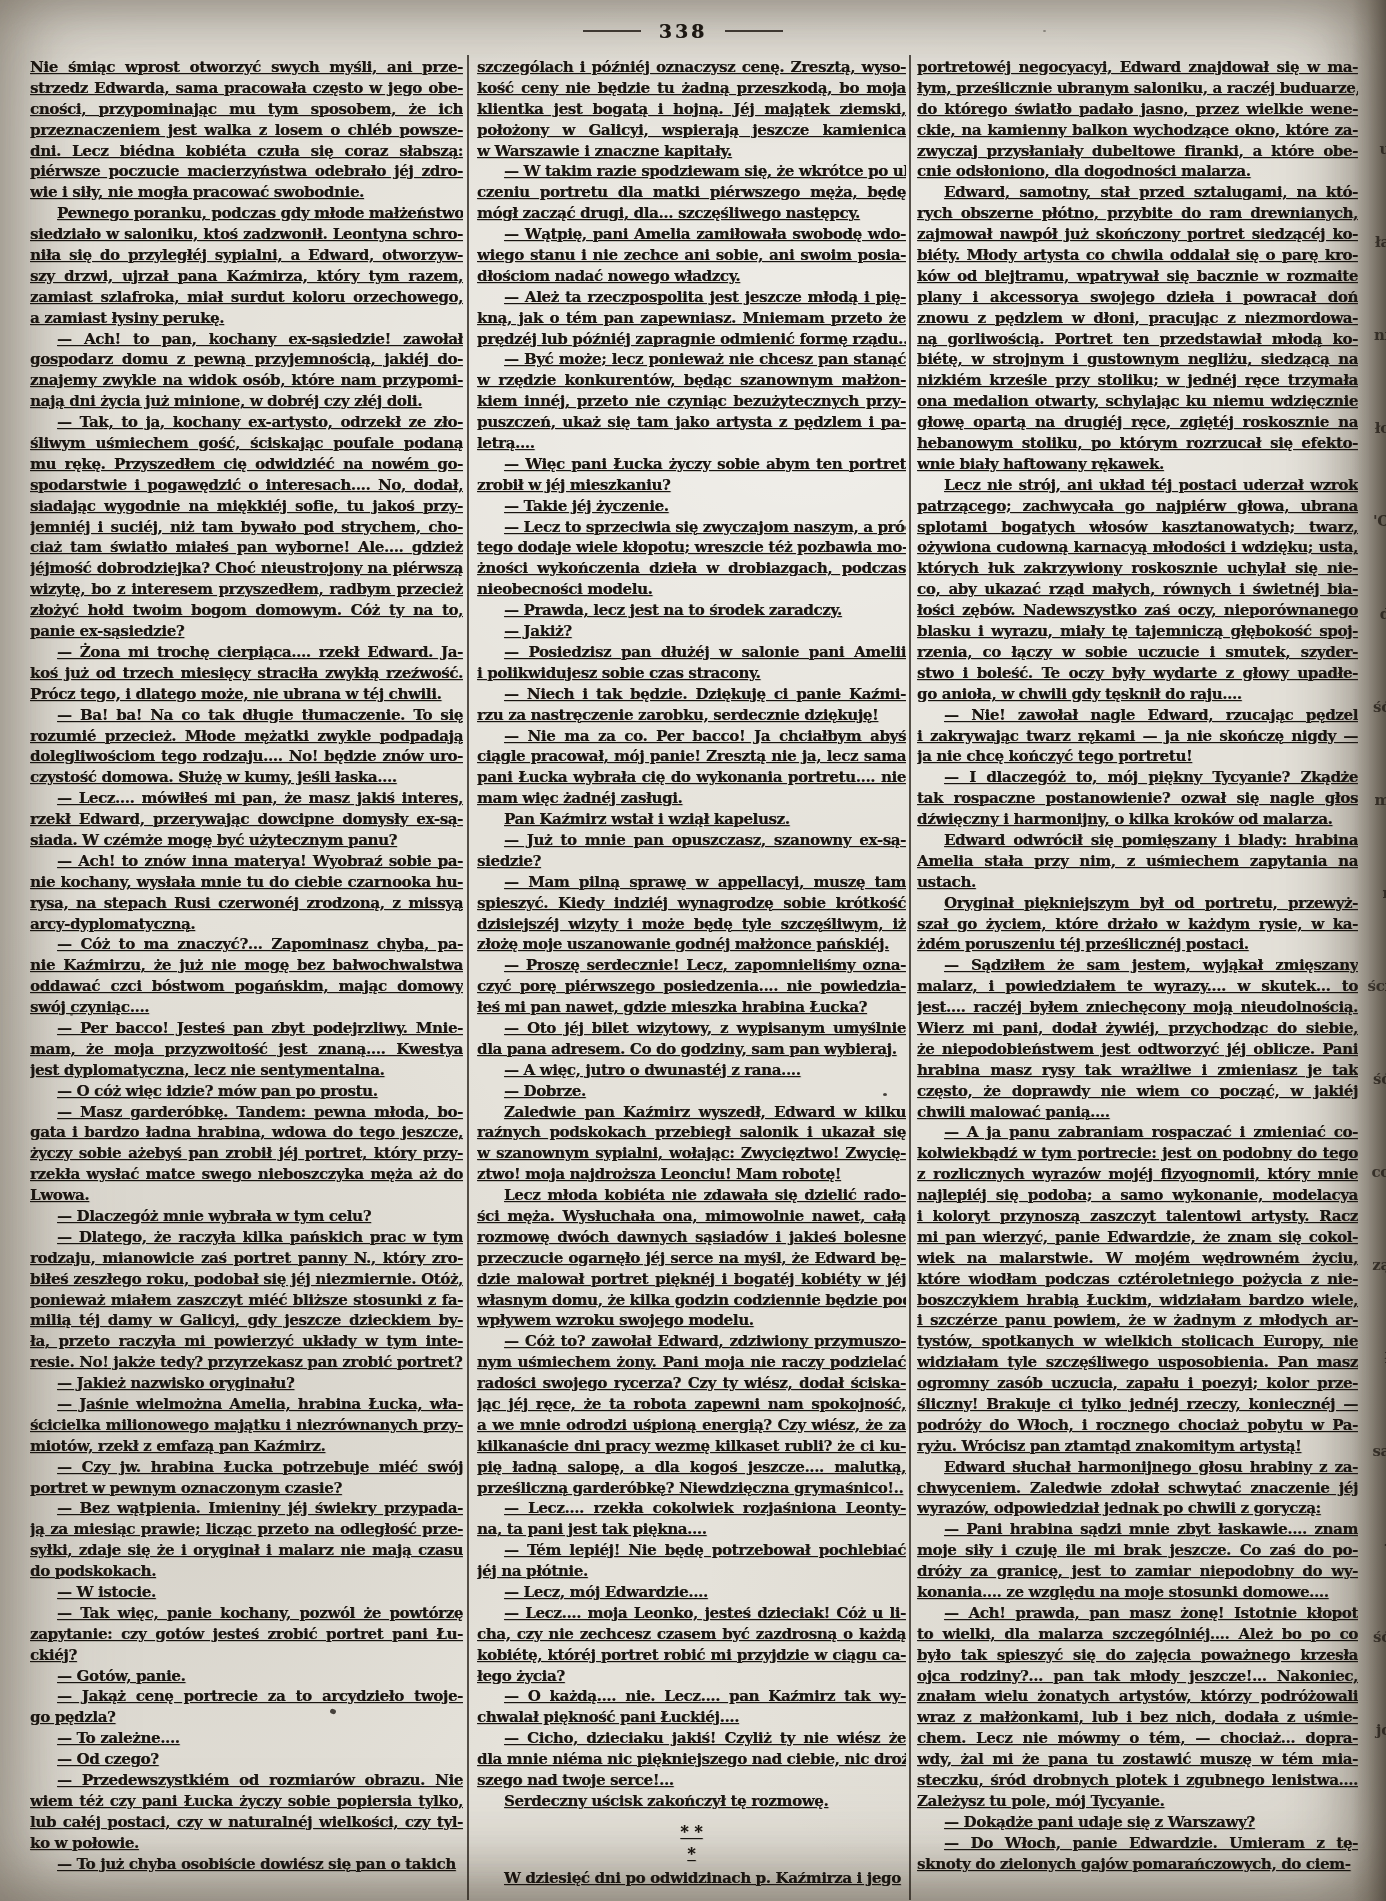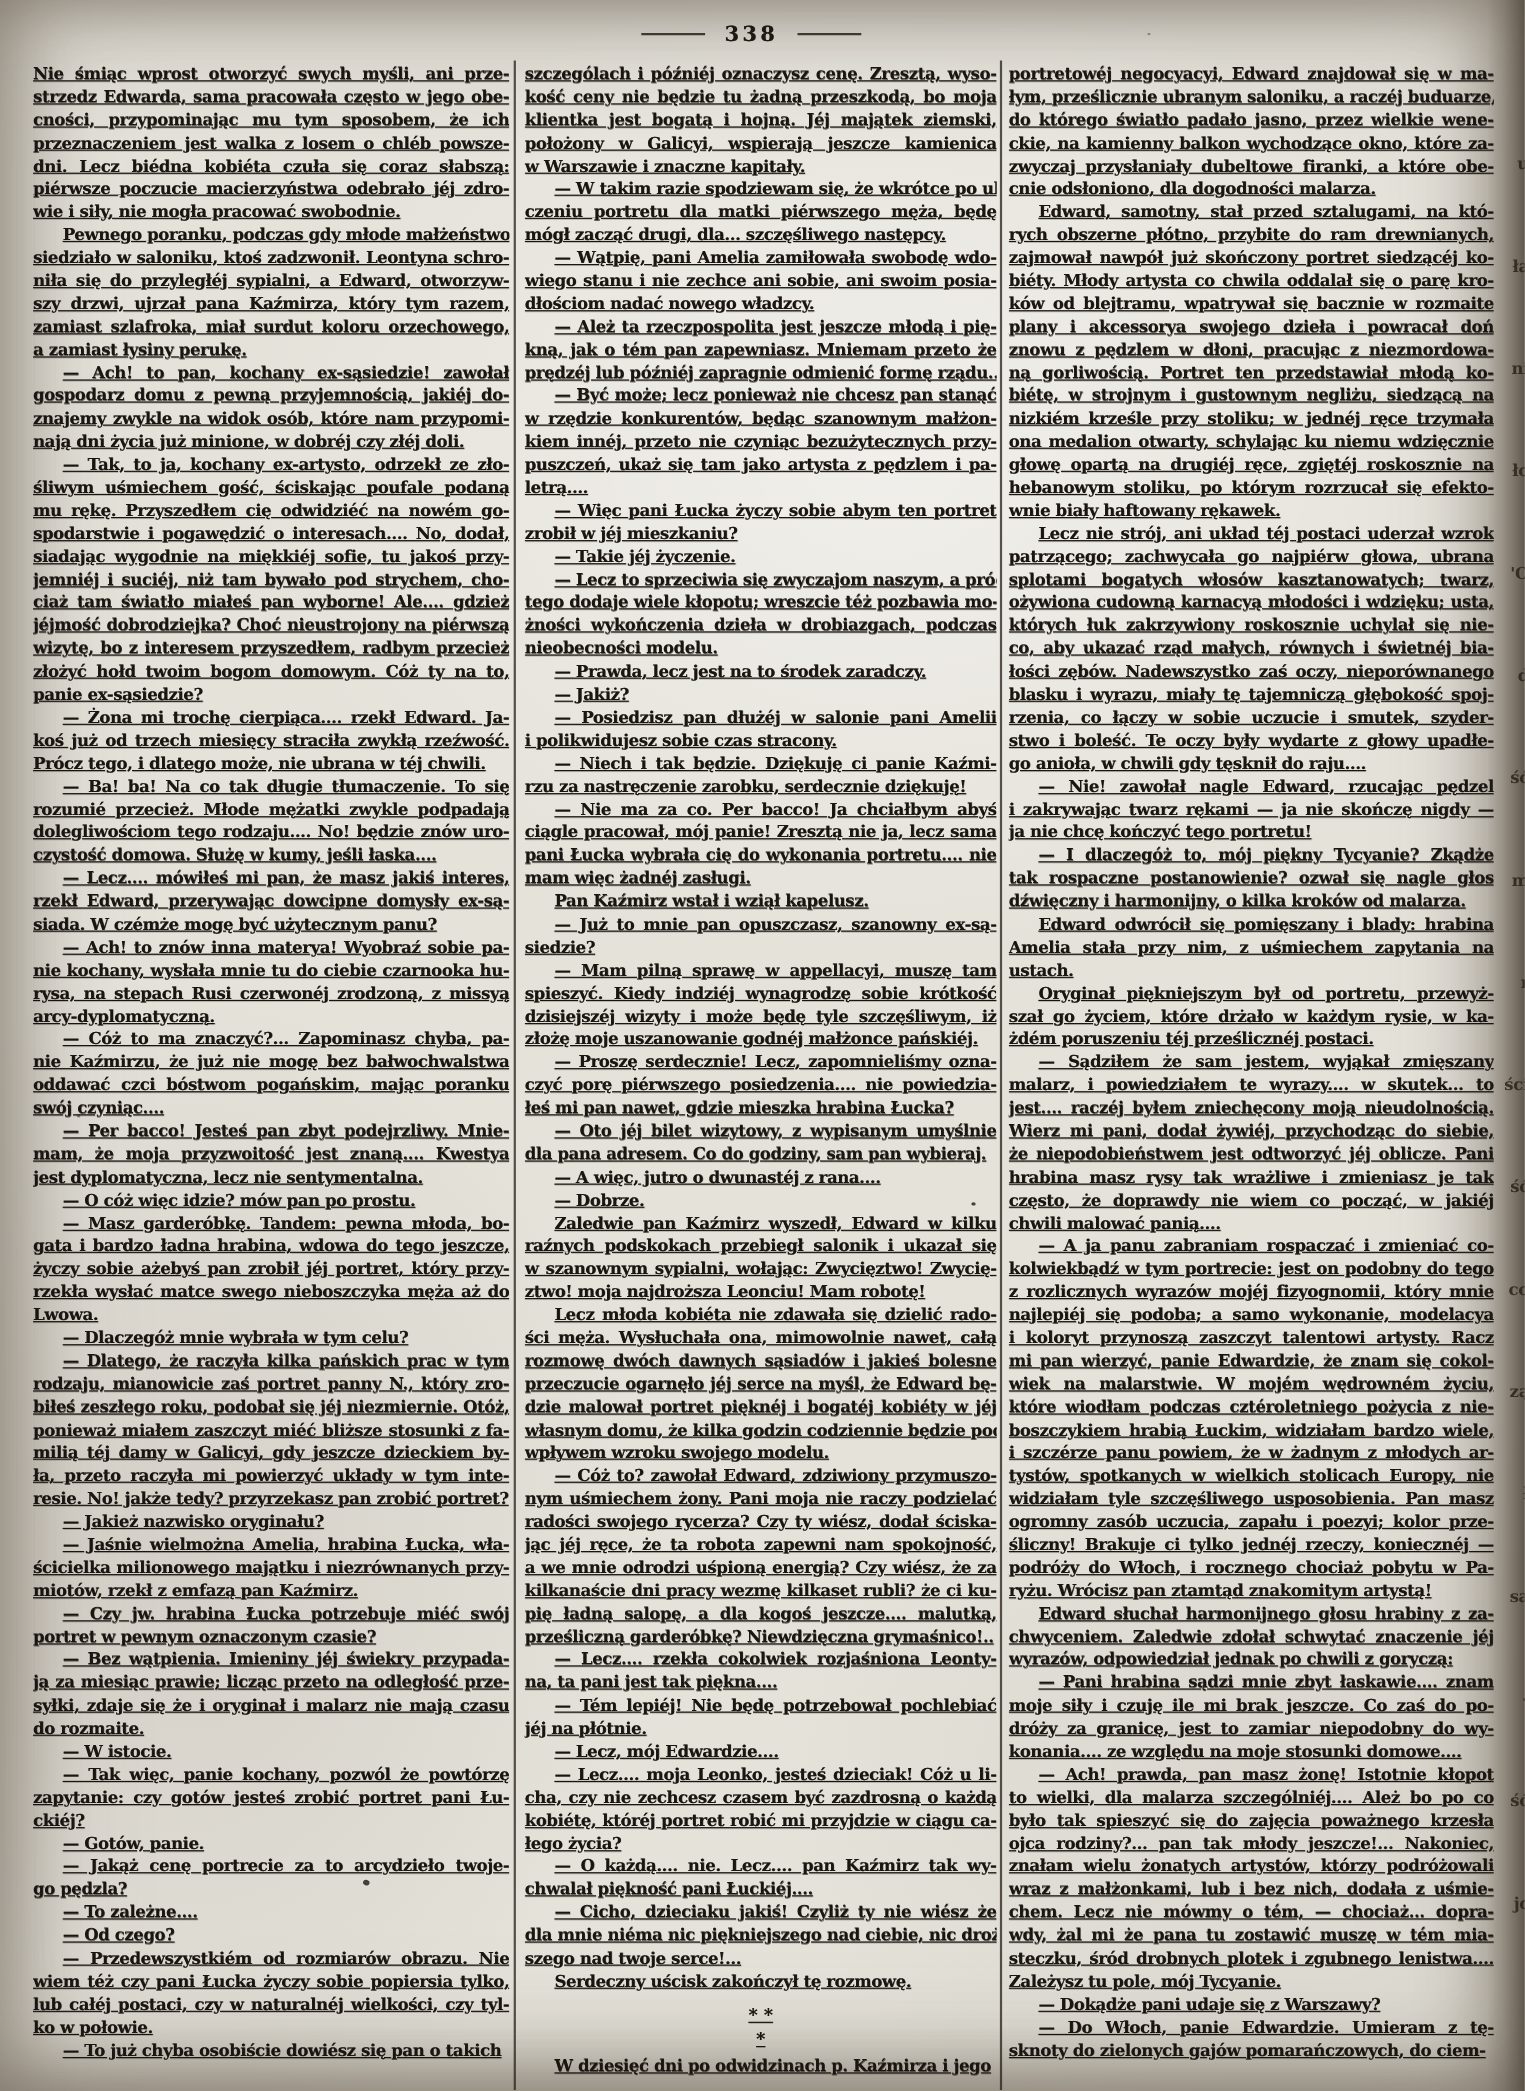--- a/index.html
+++ b/index.html
@@ -129,21 +129,21 @@
       <div class="ln pl">czystość domowa. Służę w kumy, jeśli łaska....</div>
       <div class="ln fi">— Lecz.... mówiłeś mi pan, że masz jakiś interes,</div>
       <div class="ln">rzekł Edward, przerywając dowcipne domysły ex-są-</div>
       <div class="ln pl">siada. W czémże mogę być użytecznym panu?</div>
       <div class="ln fi">— Ach! to znów inna materya! Wyobraź sobie pa-</div>
       <div class="ln">nie kochany, wysłała mnie tu do ciebie czarnooka hu-</div>
       <div class="ln">rysa, na stepach Rusi czerwonéj zrodzoną, z missyą</div>
       <div class="ln pl">arcy-dyplomatyczną.</div>
       <div class="ln fi">— Cóż to ma znaczyć?... Zapominasz chyba, pa-</div>
       <div class="ln">nie Kaźmirzu, że już nie mogę bez bałwochwalstwa</div>
-      <div class="ln">oddawać czci bóstwom pogańskim, mając poranku</div>
+      <div class="ln">oddawać czci bóstwom pogańskim, mając domowy</div>
       <div class="ln pl">swój czyniąc....</div>
       <div class="ln fi">— Per bacco! Jesteś pan zbyt podejrzliwy. Mnie-</div>
       <div class="ln">mam, że moja przyzwoitość jest znaną.... Kwestya</div>
       <div class="ln pl">jest dyplomatyczna, lecz nie sentymentalna.</div>
       <div class="ln pl fi">— O cóż więc idzie? mów pan po prostu.</div>
       <div class="ln fi">— Masz garderóbkę. Tandem: pewna młoda, bo-</div>
       <div class="ln">gata i bardzo ładna hrabina, wdowa do tego jeszcze,</div>
       <div class="ln">życzy sobie ażebyś pan zrobił jéj portret, który przy-</div>
       <div class="ln">rzekła wysłać matce swego nieboszczyka męża aż do</div>
       <div class="ln pl">Lwowa.</div>
@@ -157,21 +157,21 @@
       <div class="ln pl">resie. No! jakże tedy? przyrzekasz pan zrobić portret?</div>
       <div class="ln pl fi">— Jakież nazwisko oryginału?</div>
       <div class="ln fi">— Jaśnie wielmożna Amelia, hrabina Łucka, wła-</div>
       <div class="ln">ścicielka milionowego majątku i niezrównanych przy-</div>
       <div class="ln pl">miotów, rzekł z emfazą pan Kaźmirz.</div>
       <div class="ln fi">— Czy jw. hrabina Łucka potrzebuje miéć swój</div>
       <div class="ln pl">portret w pewnym oznaczonym czasie?</div>
       <div class="ln fi">— Bez wątpienia. Imieniny jéj świekry przypada-</div>
       <div class="ln">ją za miesiąc prawie; licząc przeto na odległość prze-</div>
       <div class="ln">syłki, zdaje się że i oryginał i malarz nie mają czasu</div>
-      <div class="ln pl">do rozmaite.</div>
+      <div class="ln pl">do podskokach.</div>
       <div class="ln pl fi">— W istocie.</div>
       <div class="ln fi">— Tak więc, panie kochany, pozwól że powtórzę</div>
       <div class="ln">zapytanie: czy gotów jesteś zrobić portret pani Łu-</div>
       <div class="ln pl">ckiéj?</div>
       <div class="ln pl fi">— Gotów, panie.</div>
       <div class="ln fi">— Jakąż cenę portrecie za to arcydzieło twoje-</div>
       <div class="ln pl">go pędzla?</div>
       <div class="ln pl fi">— To zależne....</div>
       <div class="ln pl fi">— Od czego?</div>
       <div class="ln fi">— Przedewszystkiém od rozmiarów obrazu. Nie</div>

